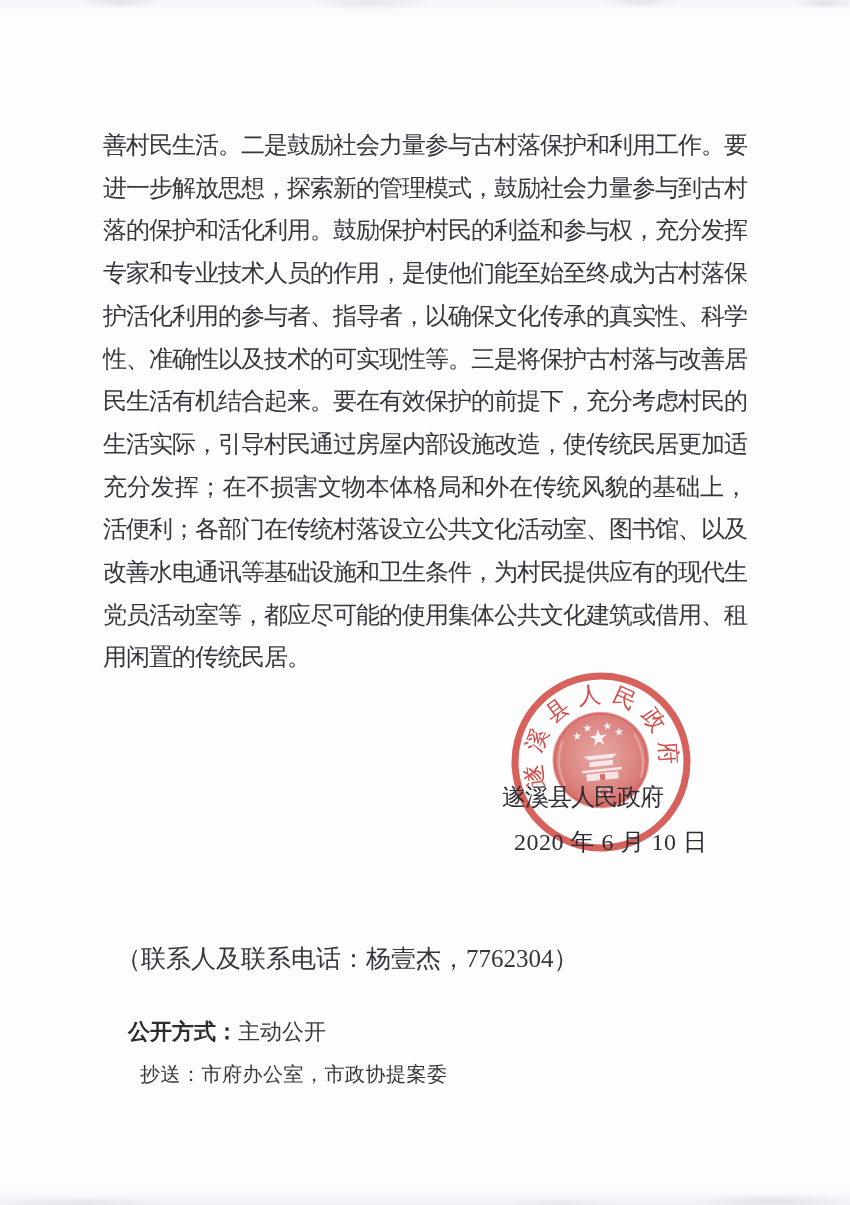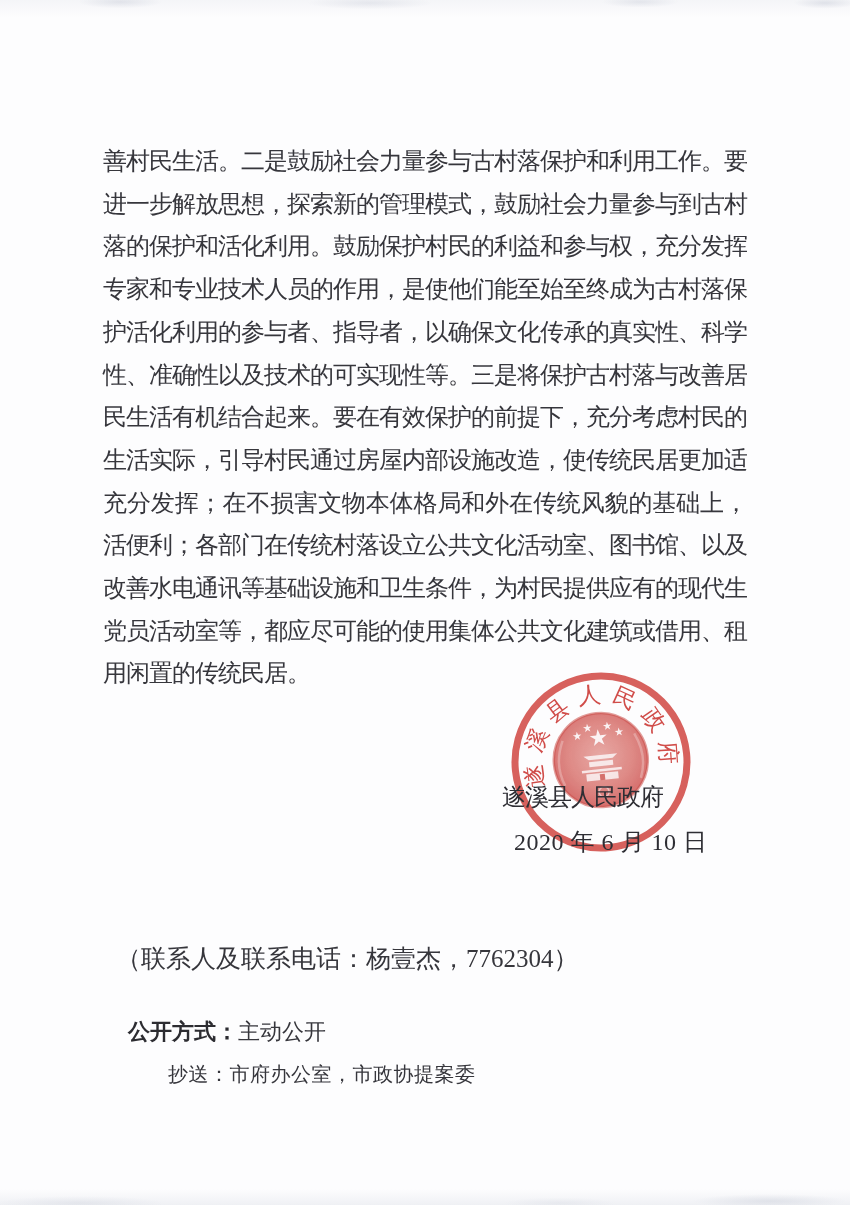--- a/index.html
+++ b/index.html
@@ -22,21 +22,21 @@
   .scan-bottom{
     position:absolute;bottom:0;left:0;right:0;height:16px;pointer-events:none;
     background:
       radial-gradient(120px 10px at 80px 14px, rgba(130,140,165,.12), transparent 70%),
       radial-gradient(110px 10px at 770px 12px, rgba(130,140,165,.17), transparent 70%),
       radial-gradient(80px 8px at 560px 14px, rgba(130,140,165,.09), transparent 70%),
       linear-gradient(to top, rgba(140,150,175,.12), transparent);
   }
   
   .body-text{
-    position:absolute;left:103px;top:140px;width:644px;
+    position:absolute;left:103px;top:124px;width:644px;
     color:#36363c;font-size:24px;line-height:42.7px;letter-spacing:-1px;
   }
   .line{white-space:nowrap;}
   .line.just{
     white-space:normal;
     text-align:justify;text-align-last:justify;
     text-justify:inter-character;
   }
   .line.indent{padding-left:51px;}
   .sig{
@@ -54,21 +54,21 @@
   .disclosure{
     position:absolute;left:128px;top:1017px;
     font-size:22px;color:#2c2c31;white-space:nowrap;
   }
   .disclosure .lbl{
     font-family:"Liberation Sans","DejaVu Sans",sans-serif;
     font-weight:bold;letter-spacing:0px;
   }
   .disclosure .val{color:#36363c;}
   .cc{
-    position:absolute;left:168px;top:1061px;
+    position:absolute;left:140px;top:1061px;
     color:#36363c;font-size:20px;letter-spacing:.5px;white-space:nowrap;
   }
   
   .seal{
     position:absolute;left:501px;top:662px;width:200px;height:200px;
     mix-blend-mode:multiply;opacity:.93;pointer-events:none;
   }
   .seal text{
     font-family:"Liberation Serif","DejaVu Serif",serif;
     font-size:23px;letter-spacing:9px;fill:#cf3f3b;

